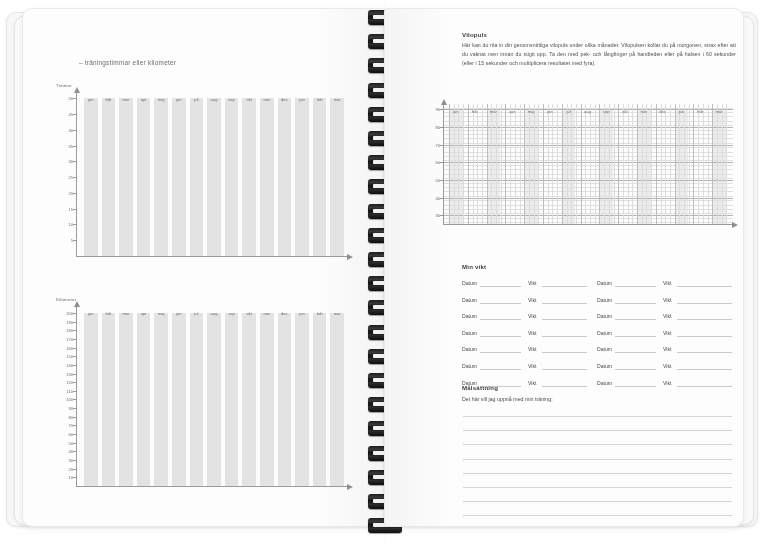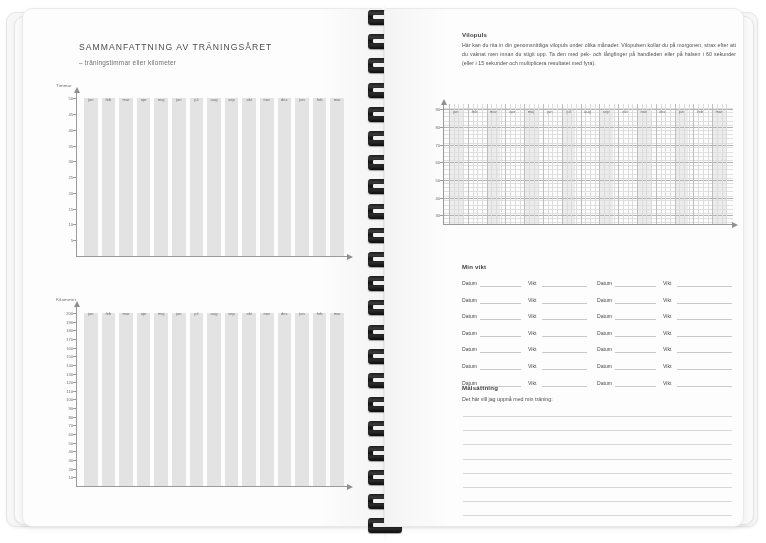--- a/index.html
+++ b/index.html
@@ -187,21 +187,20 @@
 </style>
 </head>
 <body>
 
 <div id="stage">
 
   <div class="page-stack stack-1"></div>
   <div class="page-stack stack-2"></div>
 
   <div class="sheet left">
-    <div class="page-title">SAMMANFATTNING AV TRÄNINGSÅRET</div>
     <div class="page-subtitle">– träningstimmar eller kilometer</div>
   </div>
 
   <div class="axis-title" style="left:56px; top:83px;">Timmar</div>
   <div class="chart" id="chart-hours" style="left:76px; top:92px; width:272px; height:165px;">
     <div class="plot" id="plot-hours">
         <div class="axis-line y-axis">
           <div class="arrow-up"></div>
         </div>
         <div class="axis-line x-axis">

